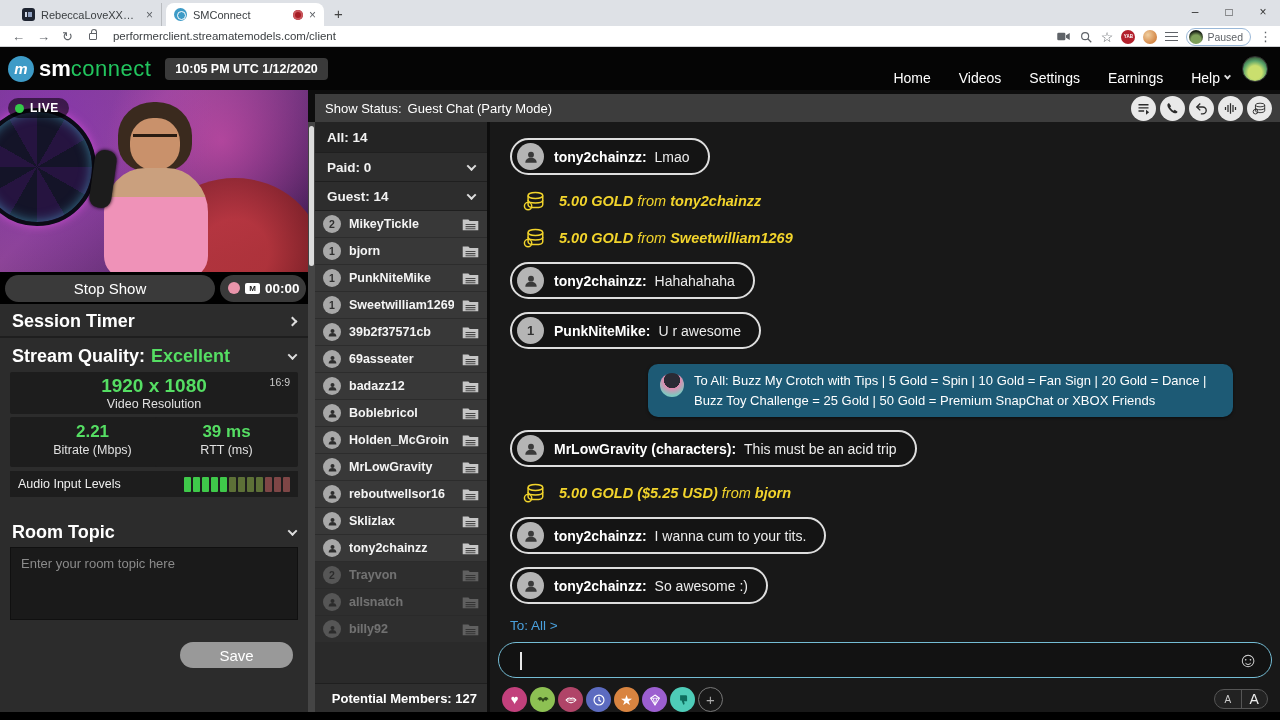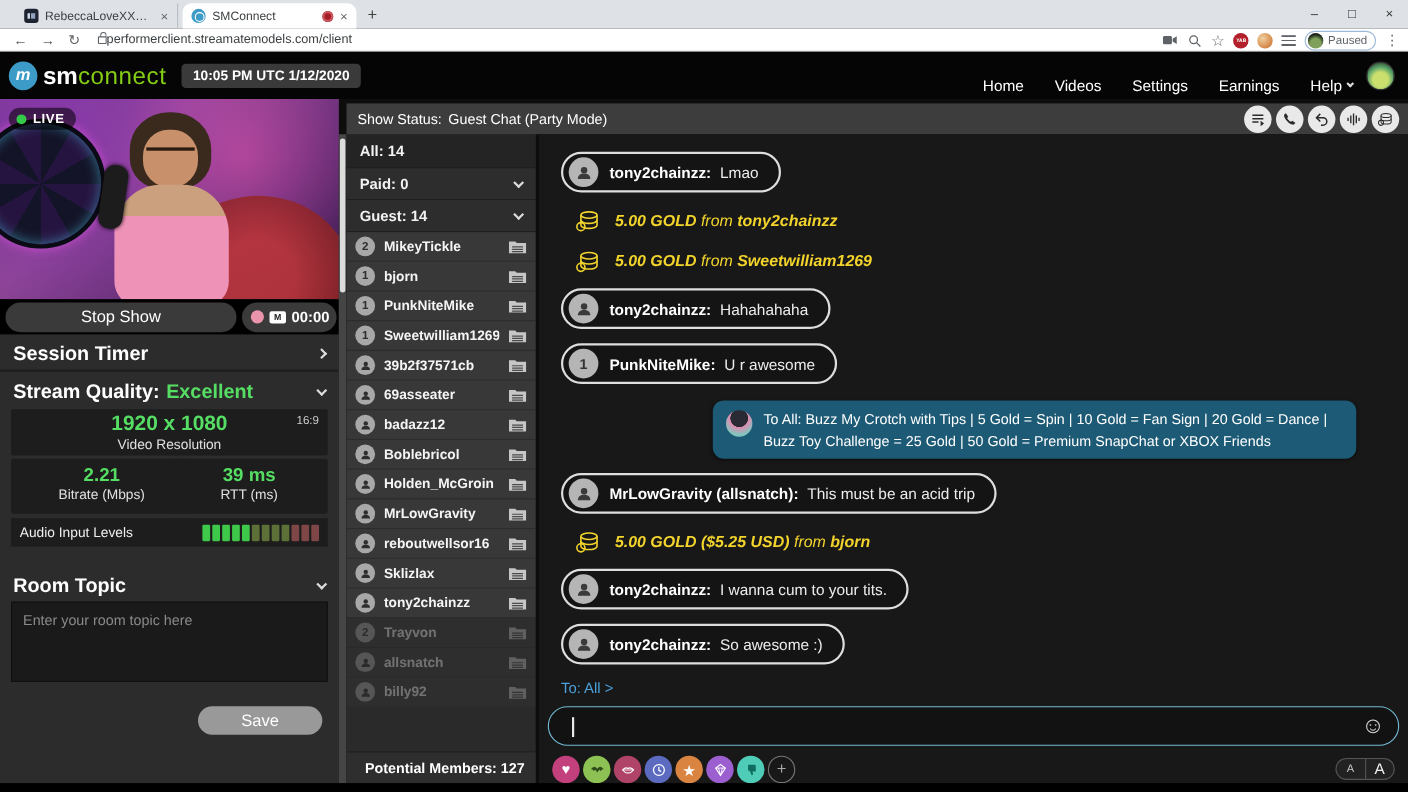--- a/index.html
+++ b/index.html
@@ -17,36 +17,36 @@
   .fav2{width:13px;height:13px;border-radius:50%;background:#3d9bc7;flex:none;position:relative;}
   .fav2::before{content:"";position:absolute;left:3px;top:3px;width:7px;height:7px;border:1.5px solid #fff;border-radius:50%;}
   .tab-x{color:#5f6368;font-size:12px;flex:none;}
   .rec-dot{width:10px;height:10px;border-radius:50%;background:#a61d25;box-shadow:inset 0 0 0 2px #c9565c;flex:none;}
   .newtab{position:absolute;left:334px;top:5px;color:#444;font-size:15px;}
   .winctl{position:absolute;top:0;height:24px;display:flex;align-items:center;justify-content:center;width:34px;color:#333;font-size:12px;}
   #addressbar{position:absolute;top:26px;left:0;width:1280px;height:21px;background:#fff;border-bottom:1px solid #cfd1d4;display:flex;align-items:center;}
   .nav-ic{color:#5f6368;font-size:13px;margin-left:12px;}
   .lock{width:8px;height:7px;border:1.2px solid #5f6368;border-radius:1px;position:relative;margin-left:16px;}
   .lock::before{content:"";position:absolute;left:1px;top:-5px;width:4px;height:4px;border:1.2px solid #5f6368;border-bottom:none;border-radius:3px 3px 0 0;}
-  #url{font-size:11.5px;color:#3c4043;margin-left:0;flex:none;}
+  #url{font-size:11.5px;color:#3c4043;margin-left:16px;flex:none;}
   #abar-right{position:absolute;right:8px;top:26px;height:21px;display:flex;align-items:center;gap:8px;}
   .ext-red{width:14px;height:14px;border-radius:50%;background:#b3202c;color:#fff;font-size:4.5px;font-weight:bold;display:flex;align-items:center;justify-content:center;}
   .ext-org{width:14px;height:14px;border-radius:50%;background:radial-gradient(circle at 35% 35%,#f0cfa0,#c86820);}
   .tool-ic{color:#5f6368;}
   .rlines{width:13px;height:10px;background:repeating-linear-gradient(#5f6368 0 1.5px,transparent 1.5px 4px);}
   #paused-pill{display:flex;align-items:center;gap:4px;border:1.5px solid #9ab8d8;border-radius:10px;padding:1px 7px 1px 2px;font-size:10.5px;color:#5f6368;}
   .mini-avatar{width:14px;height:14px;border-radius:50%;background:radial-gradient(circle at 50% 70%,#7ea05a 40%,#1c2418 70%);}
   .dots{color:#5f6368;font-size:13px;}
 
   
   #appheader{position:absolute;top:47px;left:0;width:1280px;height:43px;background:#050505;display:flex;align-items:center;}
   #logo{display:flex;align-items:center;margin-left:8px;}
   #logo-ic{width:26px;height:26px;border-radius:50%;background:#3d9bc7;display:flex;align-items:center;justify-content:center;color:#fff;font-size:15px;font-style:italic;font-weight:bold;}
   .logo-sm{color:#fff;font-weight:bold;font-size:22px;margin-left:5px;}
-  .logo-connect{color:#84cc16;font-weight:300;font-size:22px;letter-spacing:.5px;}
+  .logo-connect{color:#22c55e;font-weight:300;font-size:22px;letter-spacing:.5px;}
   #timebadge{margin-left:14px;background:#3a3a3a;border-radius:4px;color:#fff;font-size:12.5px;font-weight:bold;padding:4px 10px;}
   #topnav{position:absolute;right:50px;display:flex;gap:28px;color:#fff;font-size:14px;align-items:center;}
   .navitem{cursor:pointer;margin-top:18px;}
   #help-wrap{display:flex;align-items:center;gap:5px;}
   #hdr-avatar{position:absolute;right:12px;width:26px;height:26px;border-radius:50%;background:radial-gradient(circle at 50% 65%,#cadf6e 35%,#58a26a 60%,#27311f 90%);border:1px solid #333;}
   .chev{display:inline-block;width:7px;height:7px;border-right:2px solid #ddd;border-bottom:2px solid #ddd;}
   .chev.down{transform:rotate(45deg) translate(-1px,-1px);}
   .chev.right{transform:rotate(-45deg);}
   .chev.small{width:5px;height:5px;}
 
@@ -628,21 +628,21 @@
       </div>
         </div>
 
       <div class="crow">
           <div class="bubble">
         <span class="cbadge">
               <svg>
                 <use href="#sym-person"></use>
               </svg>
             </span>
-        <span class="cuser">MrLowGravity (allsnatch):</span>
+        <span class="cuser">MrLowGravity (characters):</span>
         <span class="ctext">This must be an acid trip</span>
       </div>
         </div>
 
       <div class="goldrow">
         <svg>
             <use href="#sym-coins"></use>
           </svg>
         <span><span class="gamount">5.00 GOLD ($5.25 USD)</span>
         <span>from</span>

